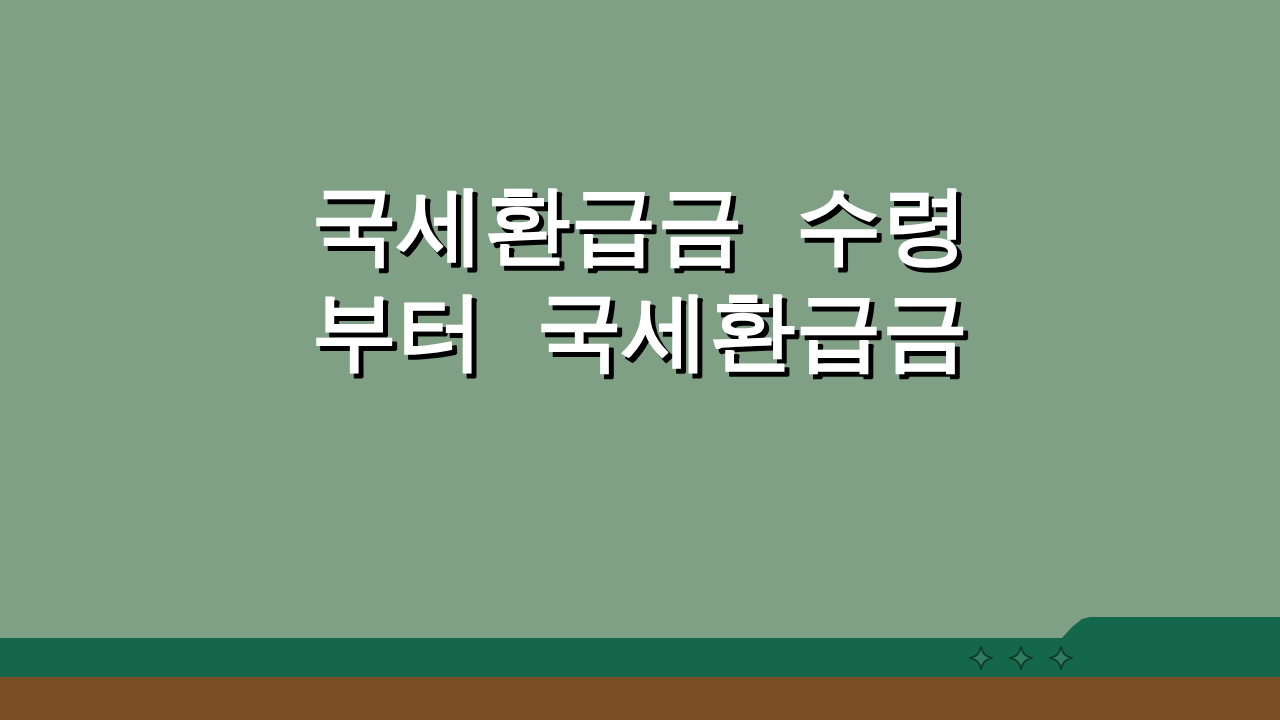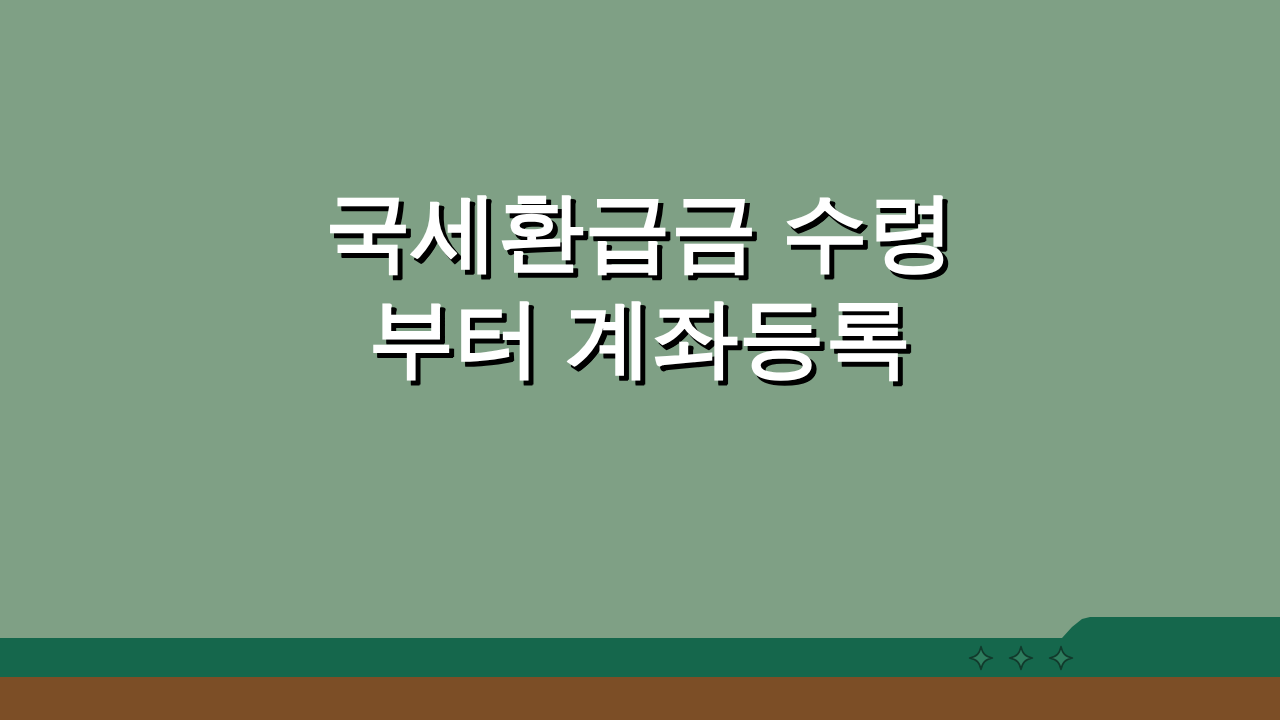--- a/index.html
+++ b/index.html
@@ -7,21 +7,21 @@
     padding: 0;
     background: #ffffff;
   }
 
   #canvas {
     position: relative;
     width: 1280px;
     height: 720px;
     overflow: hidden;
     background: #8b5cf6;
-    font-family: Liberation Sans, sans-serif;
+    font-family: Liberation Mono, monospace;
   }
 
   
   .bg-sage {
     position: absolute;
     left: 0; top: 0;
     width: 1280px;
     height: 720px;
     background: #7FA085;
   }
@@ -82,21 +82,21 @@
 </style>
 </head>
 <body>
 
 <div id="canvas">
 
   <div class="bg-sage"></div>
 
   <div class="title-block">
     <span class="title-line">국세환급금 수령</span>
-    <span class="title-line">부터 계좌등록</span>
+    <span class="title-line">부터 국세환급금</span>
   </div>
 
   <div class="band-wrap">
     <svg class="band-svg" width="1280" height="120" viewBox="0 0 1280 120" xmlns="http://www.w3.org/2000/svg">
 
       <path d="M0,38 L1062,38 L1072,27 L1082,19 L1090,17 L1280,17 L1280,77 L0,77 Z" fill="#15674C"></path>
 
       <rect x="0" y="77" width="1280" height="43" fill="#7C4E26"></rect>
     </svg>
   </div>

